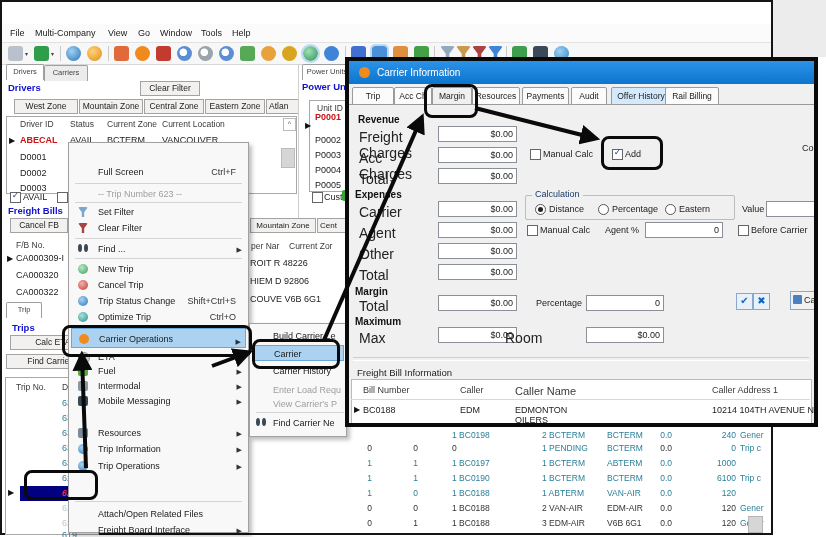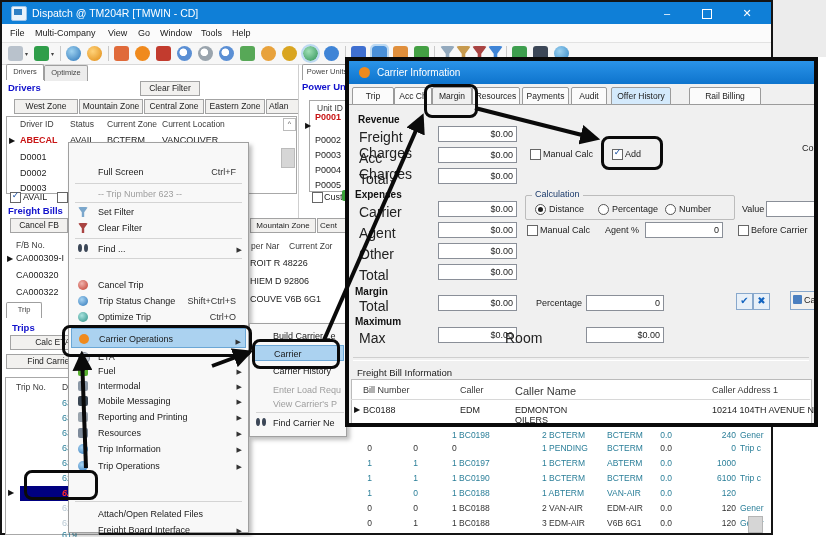--- a/index.html
+++ b/index.html
@@ -71,29 +71,20 @@
 </style>
 </head>
 <body>
 
 <div id="canvas">
 
   <div class="abs" style="left:771px;top:0;width:55px;height:57px;background:#ececec"></div>
 
   <div class="abs win">
 
-    <div class="abs titlebar">
-      <span class="abs appicon">
-          <i></i>
-        </span>
-      <span class="abs title-text">Dispatch @ TM204R [TMWIN - CD]</span>
-      <span class="abs wc" style="left:648px">–</span>
-      <span class="abs wc" style="left:688px"><span style="display:inline-block;width:8px;height:8px;border:1px solid #fff;vertical-align:middle"></span></span>
-      <span class="abs wc" style="left:728px">✕</span>
-    </div>
 
     <div class="abs menubar"></div>
     <span class="abs mb" style="left:8px">File</span>
     <span class="abs mb" style="left:33px">Multi-Company</span>
     <span class="abs mb" style="left:106px">View</span>
     <span class="abs mb" style="left:136px">Go</span>
     <span class="abs mb" style="left:158px">Window</span>
     <span class="abs mb" style="left:199px">Tools</span>
     <span class="abs mb" style="left:230px">Help</span>
 
@@ -126,21 +117,21 @@
     <span class="abs ti funnel" style="left:438px;background:#93a9bd"></span>
     <span class="abs ti funnel" style="left:454px;background:#c79a4e"></span>
     <span class="abs ti funnel" style="left:470px;background:#a94442"></span>
     <span class="abs ti funnel" style="left:486px;background:#3f84d6"></span>
     <span class="abs tsep" style="left:504px"></span>
     <span class="abs ti" style="left:510px;background:#3e9e4e"></span>
     <span class="abs ti" style="left:531px;background:#3c4757"></span>
     <span class="abs ti circ" style="left:552px;background:radial-gradient(circle at 38% 35%,#9ed2f0,#2f86c8)"></span>
 
     <div class="abs stab" style="left:4px;top:62px;width:36px">Drivers</div>
-    <div class="abs stab inact" style="left:42px;top:63px;width:42px">Optimize</div>
+    <div class="abs stab inact" style="left:42px;top:63px;width:42px">Carriers</div>
     <div class="abs stab" style="left:300px;top:62px;width:48px">Power Units</div>
 
     <span class="abs bluelab" style="left:6px;top:80px">Drivers</span>
     <div class="abs btn" style="left:138px;top:79px;width:58px">Clear Filter</div>
     <div class="abs btn" style="left:12px;top:97px;width:62px">West Zone</div>
     <div class="abs btn" style="left:77px;top:97px;width:62px">Mountain Zone</div>
     <div class="abs btn" style="left:142px;top:97px;width:58px">Central Zone</div>
     <div class="abs btn" style="left:203px;top:97px;width:58px">Eastern Zone</div>
     <div class="abs btn" style="left:264px;top:97px;width:29px;overflow:hidden;text-align:left;padding-left:2px">Atlan</div>
 
@@ -319,20 +310,24 @@
         <span class="mi funnel" style="background:#a94442"></span>
         <span class="lab">Clear Filter</span>
       </div>
     <div class="msep" style="top:95px"></div>
     <div class="mitem" style="top:98px">
         <span class="mi" style="background:#3c4757;width:4px;height:8px;box-shadow:6px 0 #3c4757;border-radius:50%"></span>
         <span class="lab">Find ...</span>
         <span class="sub">▶</span>
       </div>
     <div class="msep" style="top:115px"></div>
+    <div class="mitem" style="top:118px">
+        <span class="mi circ" style="background:radial-gradient(circle at 38% 35%,#b9e8c7,#3a9e55)"></span>
+        <span class="lab">New Trip</span>
+      </div>
     <div class="mitem" style="top:134px">
         <span class="mi circ" style="background:radial-gradient(circle at 38% 35%,#f0b3ad,#c0392b)"></span>
         <span class="lab">Cancel Trip</span>
       </div>
     <div class="mitem" style="top:150px">
         <span class="mi circ" style="background:radial-gradient(circle at 38% 35%,#a8d4f2,#2b74b8)"></span>
         <span class="lab">Trip Status Change</span>
         <span class="sc">Shift+Ctrl+S</span>
       </div>
     <div class="mitem hl" style="top:185px;height:20px;line-height:20px">
@@ -355,25 +350,20 @@
         <span class="sub">▶</span>
       </div>
     <div class="mitem" style="top:235px">
         <span class="mi" style="background:#8a97a5"></span>
         <span class="lab">Intermodal</span>
         <span class="sub">▶</span>
       </div>
     <div class="mitem" style="top:250px">
         <span class="mi" style="background:#3b4754"></span>
         <span class="lab">Mobile Messaging</span>
-        <span class="sub">▶</span>
-      </div>
-    <div class="mitem" style="top:266px">
-        <span class="mi" style="background:#9aa4ad"></span>
-        <span class="lab">Reporting and Printing</span>
         <span class="sub">▶</span>
       </div>
     <div class="mitem" style="top:282px">
         <span class="mi" style="background:#7d8license8a9a;background:#7d8a9a"></span>
         <span class="lab">Resources</span>
         <span class="sub">▶</span>
       </div>
     <div class="mitem" style="top:298px">
         <span class="mi circ" style="background:radial-gradient(circle at 38% 35%,#a8d4f2,#2b74b8)"></span>
         <span class="lab">Trip Information</span>
@@ -424,21 +414,21 @@
         <span class="abs" style="left:28px;top:6px;color:#fff;font-size:10px">Carrier Information</span>
       </div>
       <div class="abs" style="left:0;top:43px;width:465px;height:1px;background:#9b9b9b"></div>
       <div class="abs dtab" style="left:3px;width:42px">Trip</div>
       <div class="abs dtab" style="left:45px;width:38px">Acc Ch</div>
       <div class="abs dtab act" style="left:83px;width:40px">Margin</div>
       <div class="abs dtab" style="left:123px;width:48px">Resources</div>
       <div class="abs dtab" style="left:173px;width:47px">Payments</div>
       <div class="abs dtab" style="left:222px;width:36px">Audit</div>
       <div class="abs dtab hov" style="left:262px;width:60px">Offer History</div>
-      <div class="abs dtab" style="left:340px;width:72px">Rail Billing</div>
+      <div class="abs dtab" style="left:316px;width:54px">Rail Billing</div>
 
       <span class="abs sect" style="left:9px;top:53px">Revenue</span>
       <span class="abs flab" style="left:10px;top:68px">Freight Charges</span>
       <div class="abs fld" style="left:89px;top:65px;width:74px">$0.00</div>
       <span class="abs flab" style="left:10px;top:89px">Acc Charges</span>
       <div class="abs fld" style="left:89px;top:86px;width:74px">$0.00</div>
       <span class="abs flab" style="left:10px;top:110px">Total</span>
       <div class="abs fld" style="left:89px;top:107px;width:74px">$0.00</div>
       <span class="abs cb" style="left:181px;top:88px"></span>
       <span class="abs" style="left:194px;top:88px">Manual Calc</span>
@@ -456,21 +446,21 @@
       <span class="abs flab" style="left:10px;top:206px">Total</span>
       <div class="abs fld" style="left:89px;top:203px;width:74px">$0.00</div>
 
       <div class="abs group" style="left:176px;top:134px;width:208px;height:23px"></div>
       <span class="abs gb-lab" style="left:183px;top:128px">Calculation</span>
       <span class="abs radio sel" style="left:186px;top:143px"></span>
       <span class="abs" style="left:200px;top:143px">Distance</span>
       <span class="abs radio" style="left:249px;top:143px"></span>
       <span class="abs" style="left:263px;top:143px">Percentage</span>
       <span class="abs radio" style="left:316px;top:143px"></span>
-      <span class="abs" style="left:330px;top:143px">Number</span>
+      <span class="abs" style="left:330px;top:143px">Eastern</span>
       <span class="abs" style="left:393px;top:143px">Value</span>
       <div class="abs fld" style="left:417px;top:140px;width:46px"></div>
       <span class="abs cb" style="left:178px;top:164px"></span>
       <span class="abs" style="left:191px;top:164px">Manual Calc</span>
       <span class="abs" style="left:256px;top:164px">Agent %</span>
       <div class="abs fld" style="left:296px;top:161px;width:73px">0</div>
       <span class="abs cb" style="left:389px;top:164px"></span>
       <span class="abs" style="left:402px;top:164px">Before Carrier</span>
 
       <span class="abs sect" style="left:6px;top:225px">Margin</span>

